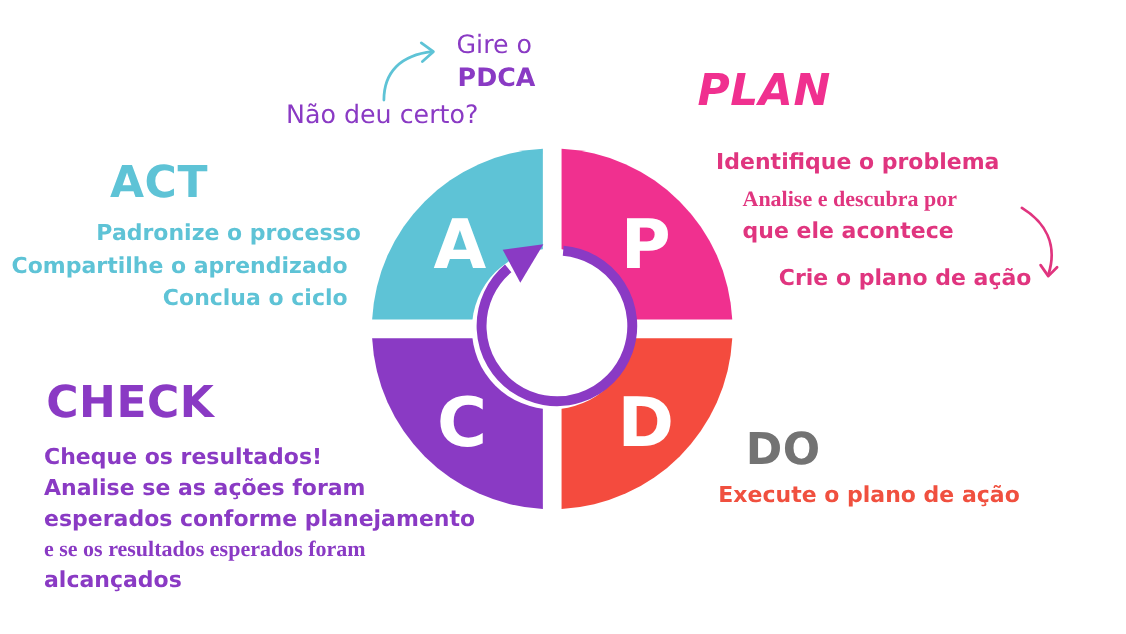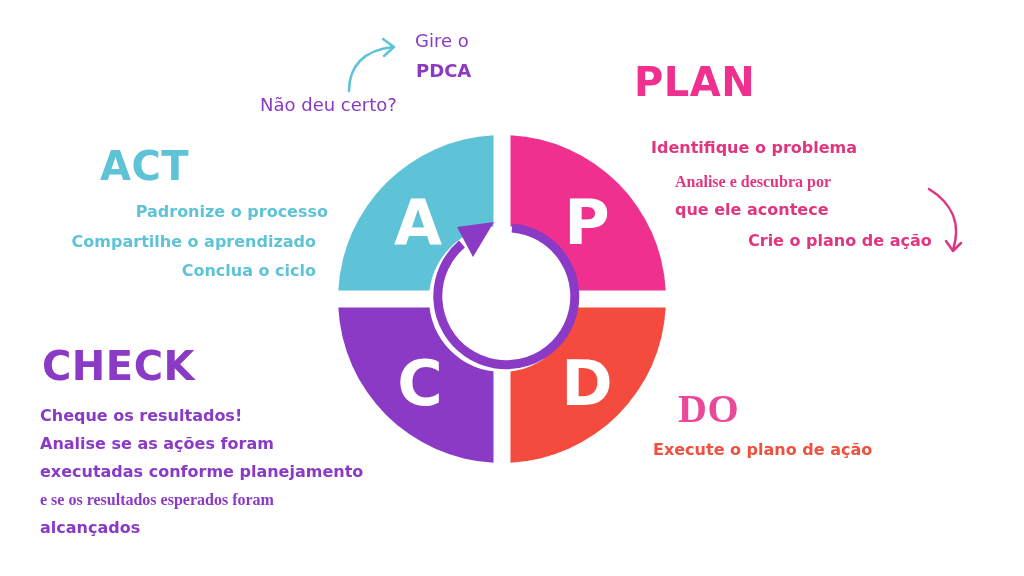--- a/index.html
+++ b/index.html
@@ -3,22 +3,22 @@
 <meta charset="utf-8">
 <style>
   html, body { margin: 0; padding: 0; }
   body {
     width: 1024px; height: 576px; background: #ffffff;
     position: relative; overflow: hidden;
     font-family: "DejaVu Sans", "Liberation Sans", sans-serif;
   }
   .abs { position: absolute; white-space: nowrap; }
   .heading { font-weight: bold; font-size: 40px; line-height: 40px; letter-spacing: 0.5px; }
-  .item { font-weight: bold; font-size: 16px; line-height: 29px; }
-  .note { font-size: 18px; line-height: 22px; }
+  .item { font-weight: bold; font-size: 20px; line-height: 29px; }
+  .note { font-size: 23px; line-height: 22px; }
   svg.diagram { position: absolute; left: 0; top: 0; }
   .qletter { font-family: "DejaVu Sans", "Liberation Sans", sans-serif; font-weight: bold; font-size: 62px; fill: #ffffff; }
 </style>
 </head>
 <body>
 
 <svg class="diagram" width="1024" height="576" viewBox="0 0 1024 576">
 
   <g>
     <path d="M 493.5 135.3 A 164 164 0 0 0 338.3 290.5 L 493.5 290.5 Z" fill="#5EC3D6"></path>
@@ -47,32 +47,32 @@
   <path d="M 383 39 L 394 47 L 384 56" fill="none" stroke="#5EC3D6" stroke-width="2.5" stroke-linecap="round" stroke-linejoin="round"></path>
 
   <path d="M 929 189 C 950 202 962 222 953 250" fill="none" stroke="#E0357F" stroke-width="2.5" stroke-linecap="round"></path>
   <path d="M 946 241 L 953 251 L 961 243" fill="none" stroke="#E0357F" stroke-width="2.5" stroke-linecap="round" stroke-linejoin="round"></path>
 </svg>
 
 <div class="abs note" style="left:260px; top:94px; color:#8A3AC4;">Não deu certo?</div>
 <div class="abs note" style="left:415px; top:30px; color:#8A3AC4;">Gire o</div>
 <div class="abs note" style="left:416px; top:60px; color:#8A3AC4; font-weight:bold;">PDCA</div>
 
-<div class="abs heading" style="left:634px; top:62px; color:#F0308F;">PLAN</div>
+<div class="abs heading" style="left:634px; top:62px; color:#F0308F;font-style:italic;">PLAN</div>
 <div class="abs item" style="left:651px; top:133px; color:#E0357F;">Identifique o problema</div>
 <div class="abs item" style="left:675px; top:167px; color:#E0357F;font-family:Liberation Serif, serif;">Analise e descubra por</div>
 <div class="abs item" style="left:675px; top:195px; color:#E0357F;">que ele acontece</div>
-<div class="abs item" style="left:708px; top:226px; color:#E0357F;margin-left:40px;">Crie o plano de ação</div>
+<div class="abs item" style="left:708px; top:238px; color:#E0357F;">Crie o plano de ação</div>
 
 <div class="abs heading" style="left:100px; top:146px; color:#5EC3D6;">ACT</div>
 <div class="abs item" style="right:696px; top:197px; color:#5EC3D6; text-align:center;">Padronize o processo</div>
 <div class="abs item" style="right:708px; top:227px; color:#5EC3D6; text-align:center;">Compartilhe o aprendizado</div>
 <div class="abs item" style="right:708px; top:256px; color:#5EC3D6; text-align:right;">Conclua o ciclo</div>
 
 <div class="abs heading" style="left:42px; top:346px; color:#8A3AC4;">CHECK</div>
 <div class="abs item" style="left:40px; top:401px; color:#8A3AC4;">Cheque os resultados!</div>
 <div class="abs item" style="left:40px; top:429px; color:#8A3AC4;">Analise se as ações foram</div>
-<div class="abs item" style="left:40px; top:457px; color:#8A3AC4;">executadas conforme planejamento</div>
+<div class="abs item" style="left:40px; top:457px; color:#8A3AC4;">esperados conforme planejamento</div>
 <div class="abs item" style="left:40px; top:485px; color:#8A3AC4;font-family:Liberation Serif, serif;">e se os resultados esperados foram</div>
 <div class="abs item" style="left:40px; top:513px; color:#8A3AC4;">alcançados</div>
 
-<div class="abs heading" style="left:678px; top:389px; color:#ec4899;font-family:Liberation Serif, serif;">DO</div>
+<div class="abs heading" style="left:678px; top:389px; color:#737373;">DO</div>
 <div class="abs item" style="left:653px; top:435px; color:#F0503F;">Execute o plano de ação</div>
 
 </body></html>

